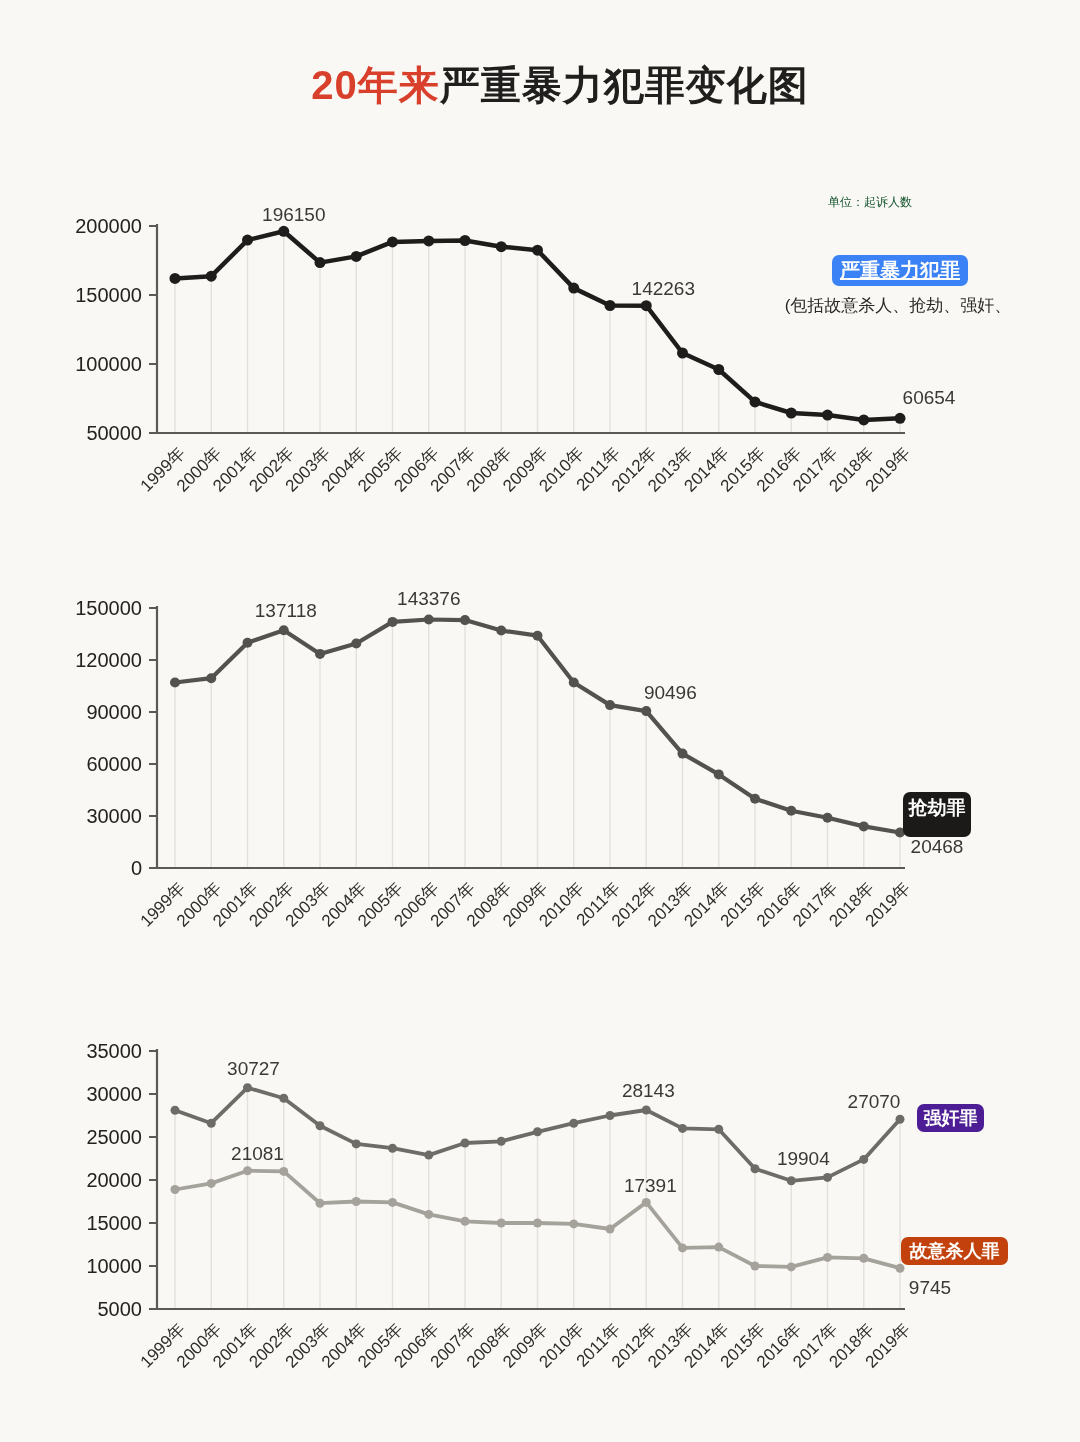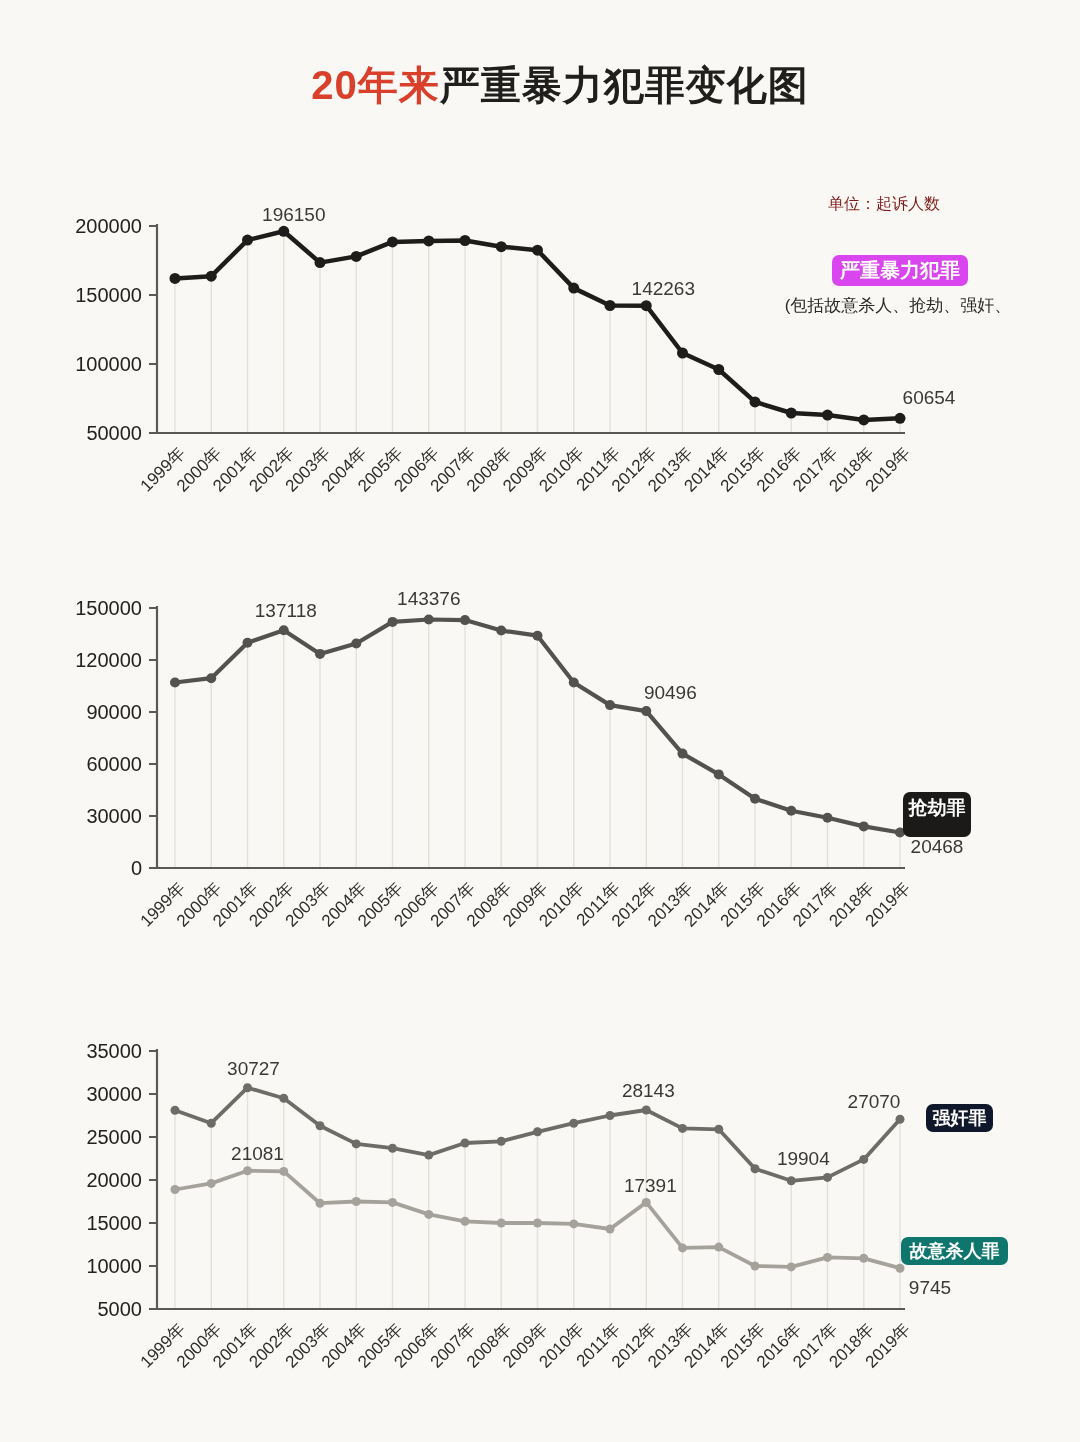--- a/index.html
+++ b/index.html
@@ -12,21 +12,21 @@
   }
   #stage { position: absolute; left: 0; top: 0; width: 1080px; height: 1442px; }
   .page-title {
     position: absolute; left: 0; top: 58px; width: 1080px;
     text-align: center; font-size: 40px; font-weight: bold;
     color: #201f1d; letter-spacing: 1px;
   }
   .title-red { color: #d8402c; margin-left: 40px; }
   .unit-label {
     position: absolute; left: 828px; top: 194px;
-    font-size: 16px; color: #7f1d1d;
+    font-size: 12px; color: #14532d;
   }
   .badge {
     position: absolute; background: #1b1a19; color: #fdfdfc;
     font-weight: bold; text-align: center; border-radius: 7px;
     box-sizing: border-box;
   }
   .badge-main  { left: 832px; top: 255px; width: 136px; height: 31px; line-height: 31px; font-size: 20px; }
   .badge-rob   { left: 903px; top: 792px; width: 68px;  height: 45px; line-height: 31px; font-size: 19px; }
   .badge-rape  { left: 917px; top: 1104px; width: 67px; height: 28px; line-height: 28px; font-size: 18px; }
   .badge-homi  { left: 901px; top: 1237px; width: 107px; height: 28px; line-height: 28px; font-size: 18px; }
@@ -318,24 +318,24 @@
       <circle cx="755" cy="1266.0" r="4.5" fill="#a5a29c"></circle>
       <circle cx="791.25" cy="1266.9" r="4.5" fill="#a5a29c"></circle>
       <circle cx="827.5" cy="1257.4" r="4.5" fill="#a5a29c"></circle>
       <circle cx="863.75" cy="1258.3" r="4.5" fill="#a5a29c"></circle>
       <circle cx="900" cy="1268.2" r="4.5" fill="#a5a29c"></circle>
       <text x="257.5" y="1159.7" text-anchor="middle" font-size="19" fill="#3b3936">21081</text>
       <text x="650.3" y="1192.4" text-anchor="middle" font-size="19" fill="#3b3936">17391</text>
       <text x="930.0" y="1294.2" text-anchor="middle" font-size="19" fill="#3b3936">9745</text>
     </svg>
 
-  <div class="badge badge-main" style="background: #d946ef;">严重暴力犯罪</div>
+  <div class="badge badge-main" style="background: #3b82f6; text-decoration: underline;">严重暴力犯罪</div>
   <div class="legend-note">
     <div>(包括故意杀人、抢劫、强奸、</div>
   </div>
 
   <div class="badge badge-rob" style="background: rgb(27, 26, 25);">抢劫罪</div>
 
-  <div class="badge badge-rape" style="background: #0f172a; margin-left: 9px;">强奸罪</div>
-
-  <div class="badge badge-homi" style="background: #0f766e;">故意杀人罪</div>
+  <div class="badge badge-rape" style="background: #4c1d95;">强奸罪</div>
+
+  <div class="badge badge-homi" style="background: #c2410c;">故意杀人罪</div>
 
 </div>
 
 </body></html>

